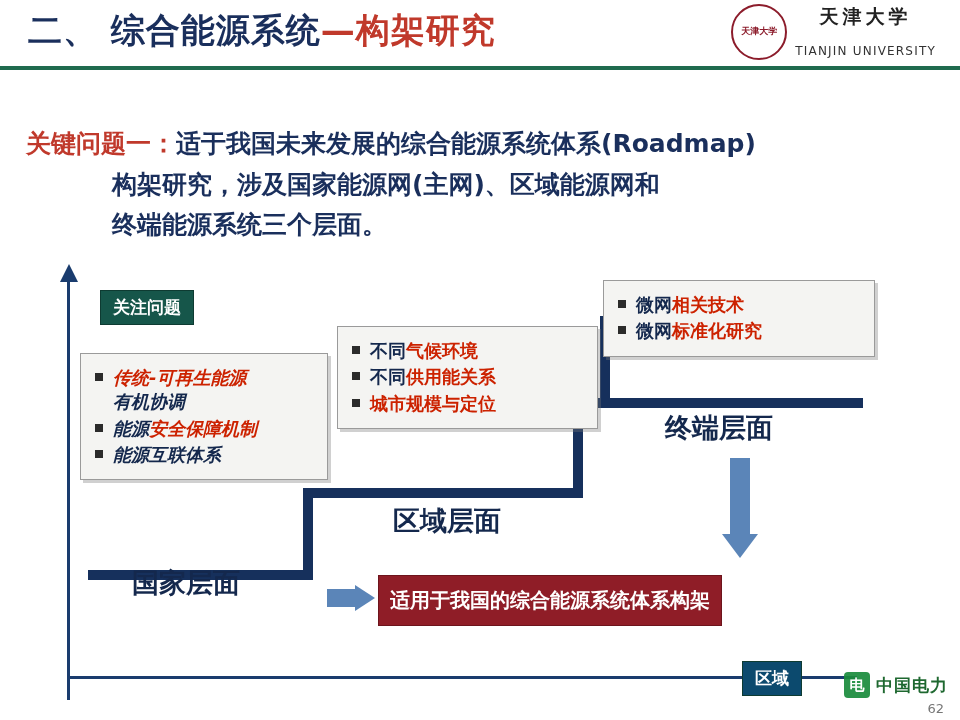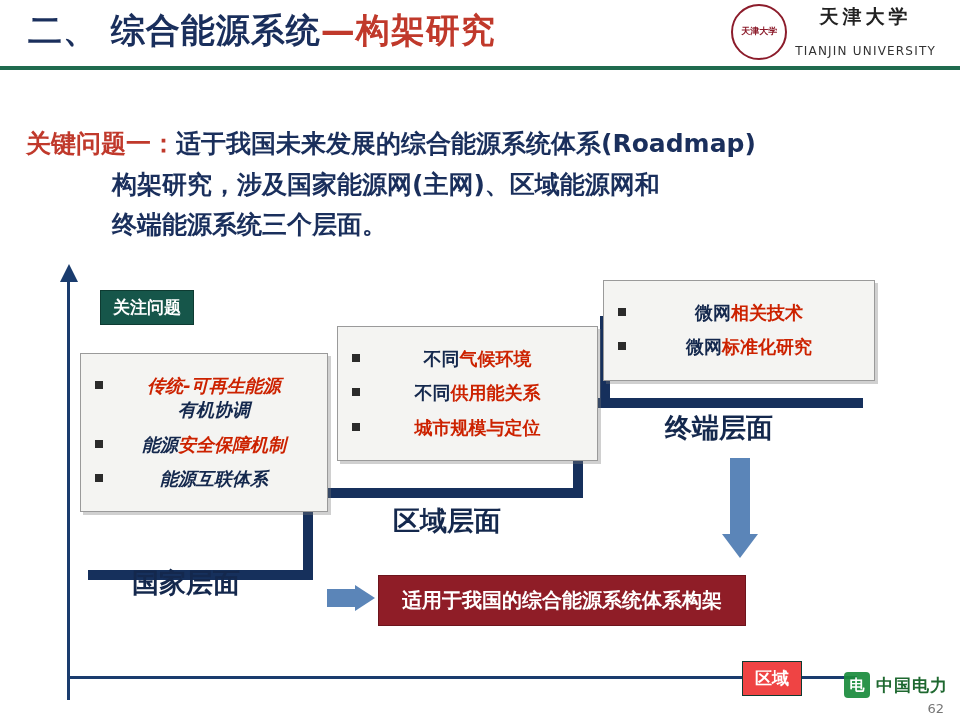--- a/index.html
+++ b/index.html
@@ -41,21 +41,21 @@
 
   
   .kq{
     position:absolute;left:26px;top:124px;width:910px;
     font-size:25px;font-weight:bold;color:#1a2f5c;line-height:1.62;
   }
   .kq .label{color:#c0392b;}
   .kq .l2,.kq .l3{display:block;margin-left:86px;}
 
   
-  .diagram{position:absolute;left:0;top:258px;width:960px;height:440px;text-align:center;}
+  .diagram{position:absolute;left:0;top:258px;width:960px;height:440px;}
 
   
   .axis-v{
     position:absolute;left:67px;top:22px;width:3px;height:420px;background:#1a3c6e;
   }
   .axis-v-head{
     position:absolute;left:60px;top:6px;width:0;height:0;
     border-left:9px solid transparent;border-right:9px solid transparent;
     border-bottom:18px solid #1a3c6e;
   }
@@ -75,59 +75,59 @@
   }
 
   
   .card{
     position:absolute;background:#f4f4f2;border:1px solid #9a9a9a;
     box-shadow:3px 3px 0 rgba(120,120,120,.35);
     padding:10px 12px;
   }
   .card ul{margin:0;padding:0;list-style:none;}
   .card li{
-    position:relative;padding-left:20px;margin:10px 0;
+    position:relative;padding-left:20px;margin:2px 0;
     font-size:18px;font-weight:bold;color:#14284d;line-height:1.35;
   }
   .card li:before{
     content:"";position:absolute;left:2px;top:7px;width:8px;height:8px;
     background:#2b2b2b;
   }
   .red{color:#cc2200;}
 
   
   .level{
     position:absolute;font-size:27px;font-weight:bold;color:#14284d;
     white-space:nowrap;
   }
 
   
   .result{
     position:absolute;background:#8f1d27;color:#ffffff;
-    font-size:20px;font-weight:bold;padding:11px 23px;
+    font-size:20px;font-weight:bold;padding:11px 11px;
     border:1px solid #6d141c;white-space:nowrap;
   }
 
   
   .arrow-right{
     position:absolute;width:0;height:0;
     border-top:13px solid transparent;border-bottom:13px solid transparent;
     border-left:20px solid #5b85b8;
   }
   .arrow-right-tail{position:absolute;background:#5b85b8;}
   .arrow-down{
     position:absolute;width:0;height:0;
     border-left:18px solid transparent;border-right:18px solid transparent;
     border-top:24px solid #5b85b8;
   }
   .arrow-down-tail{position:absolute;background:#5b85b8;}
 
   
   .tag-bottom{
-    position:absolute;background:#ef4444;color:#fff;font-size:17px;
+    position:absolute;background:#0c4a6e;color:#fff;font-size:17px;
     font-weight:bold;padding:5px 12px;border:1px solid #0e3b32;
   }
 
   
   .watermark{
     position:absolute;right:12px;bottom:22px;
     display:flex;align-items:center;gap:6px;opacity:.92;
   }
   .wm-badge{
     width:26px;height:26px;border-radius:4px;background:#1a8c3c;

